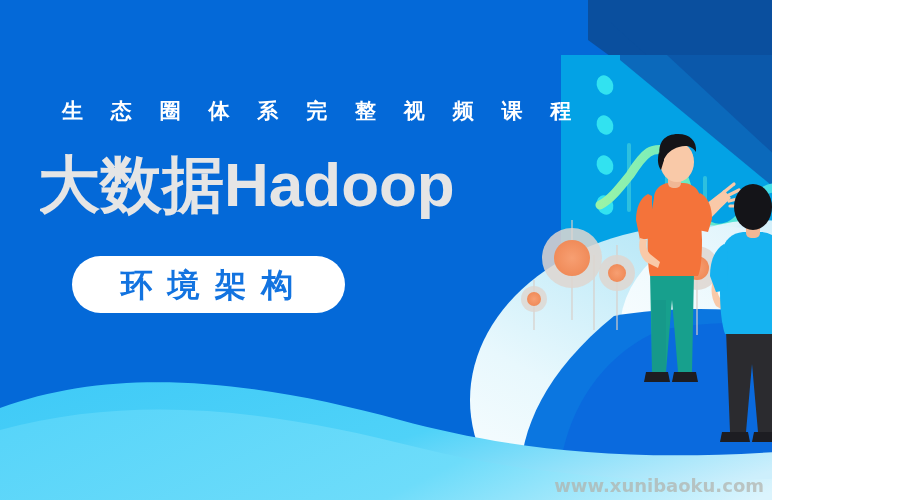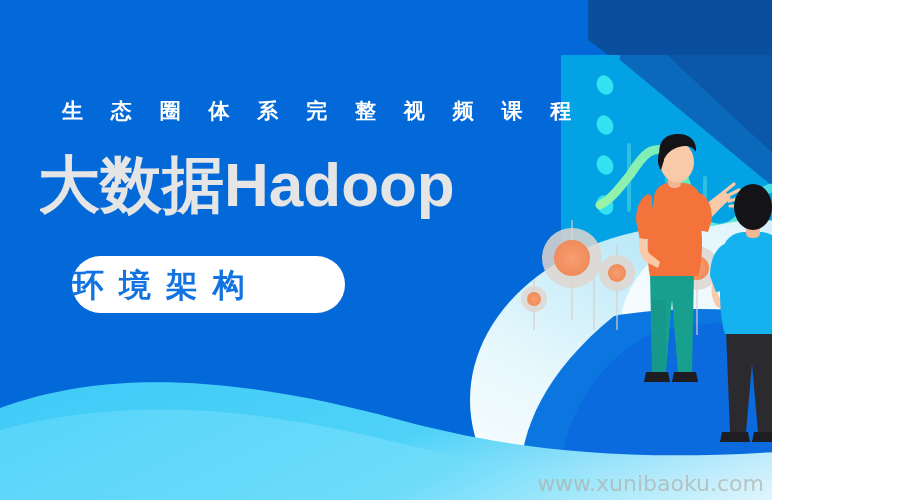--- a/index.html
+++ b/index.html
@@ -53,38 +53,38 @@
   #pill-button {
     position: absolute;
     left: 72px;
     top: 256px;
     width: 273px;
     height: 57px;
     border-radius: 30px;
     background: #ffffff;
     display: flex;
     align-items: center;
-    justify-content: flex-start;
+    justify-content: center;
     box-sizing: border-box;
   }
   #pill-label {
     color: #1273e0;
     font-size: 32px;
     font-weight: 700;
     letter-spacing: 3px;
     line-height: 1;
     white-space: nowrap;
   }
   #watermark {
     position: absolute;
     right: 8px;
     bottom: 4px;
     color: rgba(176,176,170,0.70);
-    font-size: 22px;
-    font-weight: 400;
+    font-size: 18px;
+    font-weight: 700;
     letter-spacing: 0px;
     white-space: nowrap;
     font-family: "DejaVu Sans", sans-serif;
   }
 </style>
 </head>
 <body>
 
 <div id="banner">
 

